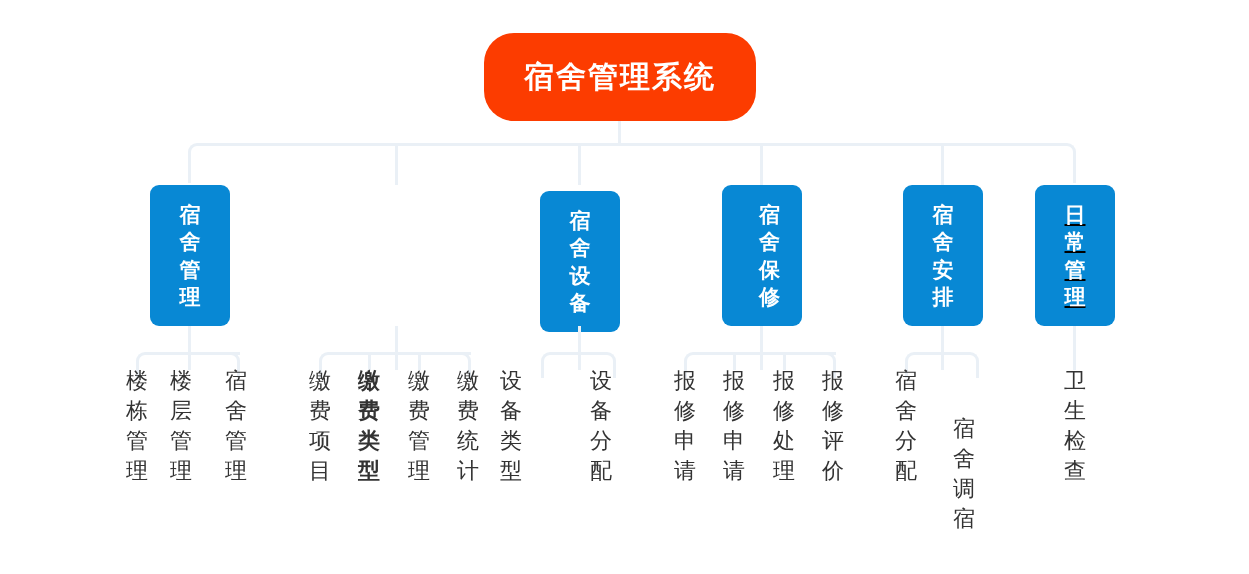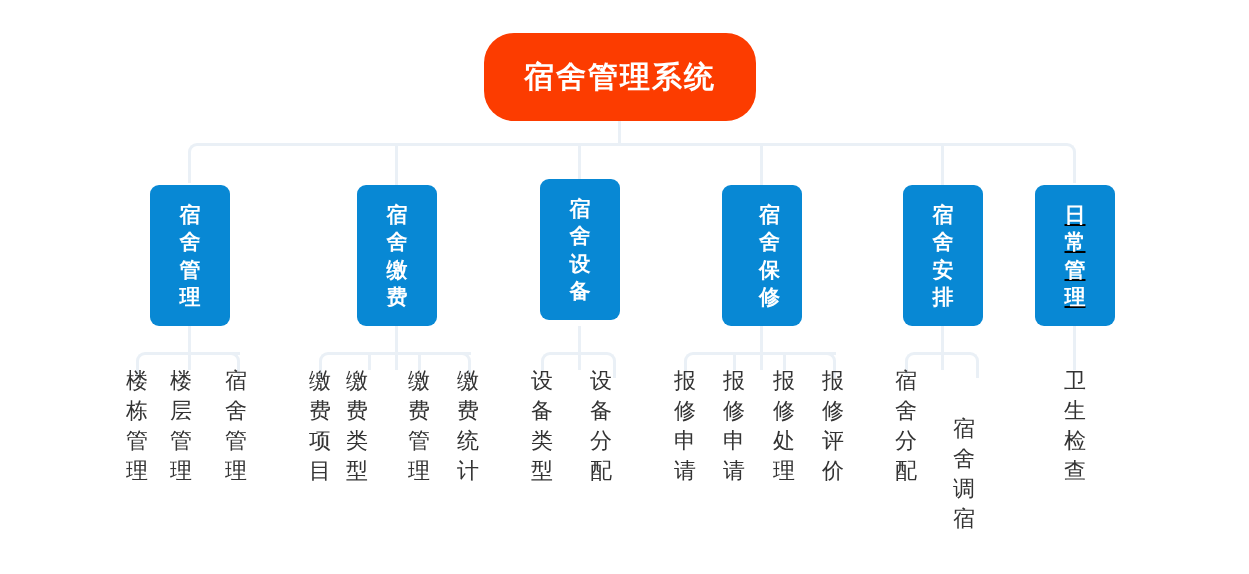--- a/index.html
+++ b/index.html
@@ -120,42 +120,39 @@
     <span class="branch-label">宿舍管理</span>
   </div>
   <div class="conn conn-v" style="left:188px; top:326px; height:44px;"></div>
   <div class="elbow elbow-tl" style="left:136px; top:352px; width:26px; height:26px;"></div>
   <div class="conn conn-h" style="left:160px; top:352px; width:80px; height:3px;"></div>
   <div class="elbow elbow-tr" style="left:214px; top:352px; width:26px; height:26px;"></div>
   <div class="leaf-label" style="left:126px;">楼栋管理</div>
   <div class="leaf-label" style="left:170px;">楼层管理</div>
   <div class="leaf-label" style="left:225px;">宿舍管理</div>
 
-  <div class="branch-box" style="left:357px; top:185px;">
-    <span class="branch-label">宿舍缴费</span>
-  </div>
   <div class="conn conn-v" style="left:395px; top:326px; height:44px;"></div>
   <div class="elbow elbow-tl" style="left:319px; top:352px; width:26px; height:26px;"></div>
   <div class="conn conn-h" style="left:343px; top:352px; width:128px; height:3px;"></div>
   <div class="elbow elbow-tr" style="left:445px; top:352px; width:26px; height:26px;"></div>
   <div class="conn conn-v" style="left:368px; top:352px; height:18px;"></div>
   <div class="conn conn-v" style="left:418px; top:352px; height:18px;"></div>
   <div class="leaf-label" style="left:309px;">缴费项目</div>
-  <div class="leaf-label" style="left:346px;">缴费类型</div>
+  <div class="leaf-label" style="left:358px;font-weight:bold;">缴费类型</div>
   <div class="leaf-label" style="left:408px;text-align:center;">缴费管理</div>
   <div class="leaf-label" style="left:457px;">缴费统计</div>
 
-  <div class="branch-box" style="left:540px; top:179px;">
+  <div class="branch-box" style="left:540px; top:191px;">
     <span class="branch-label">宿舍设备</span>
   </div>
   <div class="conn conn-v" style="left:578px; top:326px; height:44px;"></div>
   <div class="elbow elbow-tl" style="left:541px; top:352px; width:26px; height:26px;"></div>
   <div class="conn conn-h" style="left:565px; top:352px; width:30px; height:3px;"></div>
   <div class="elbow elbow-tr" style="left:590px; top:352px; width:26px; height:26px;"></div>
-  <div class="leaf-label" style="left:531px;text-align:right;">设备类型</div>
+  <div class="leaf-label" style="left:500px;text-align:right;">设备类型</div>
   <div class="leaf-label" style="left:590px;">设备分配</div>
 
   <div class="branch-box" style="left:722px; top:185px;padding-left:15px;">
     <span class="branch-label">宿舍保修</span>
   </div>
   <div class="conn conn-v" style="left:760px; top:326px; height:44px;"></div>
   <div class="elbow elbow-tl" style="left:684px; top:352px; width:26px; height:26px;"></div>
   <div class="conn conn-h" style="left:708px; top:352px; width:128px; height:3px;"></div>
   <div class="elbow elbow-tr" style="left:810px; top:352px; width:26px; height:26px;"></div>
   <div class="conn conn-v" style="left:733px; top:352px; height:18px;"></div>

